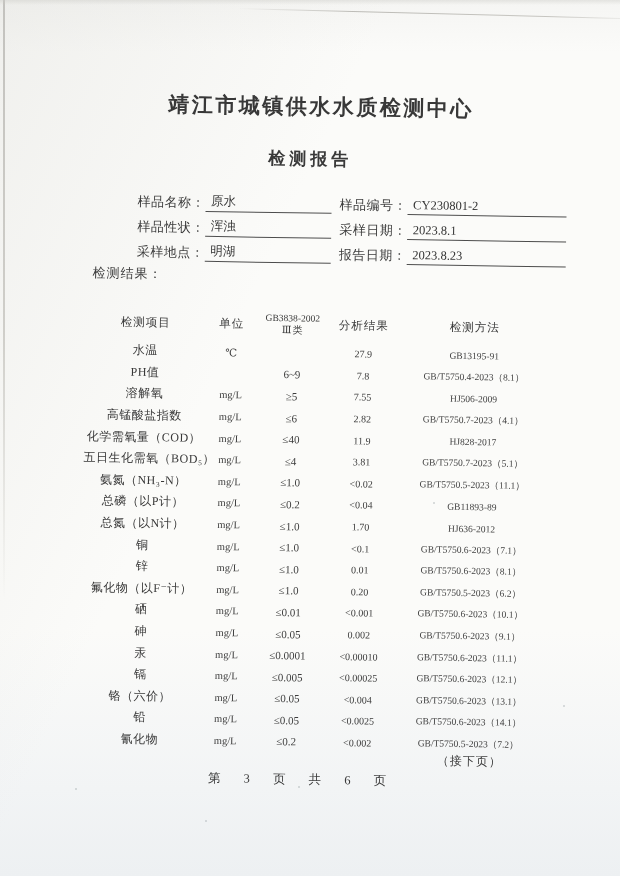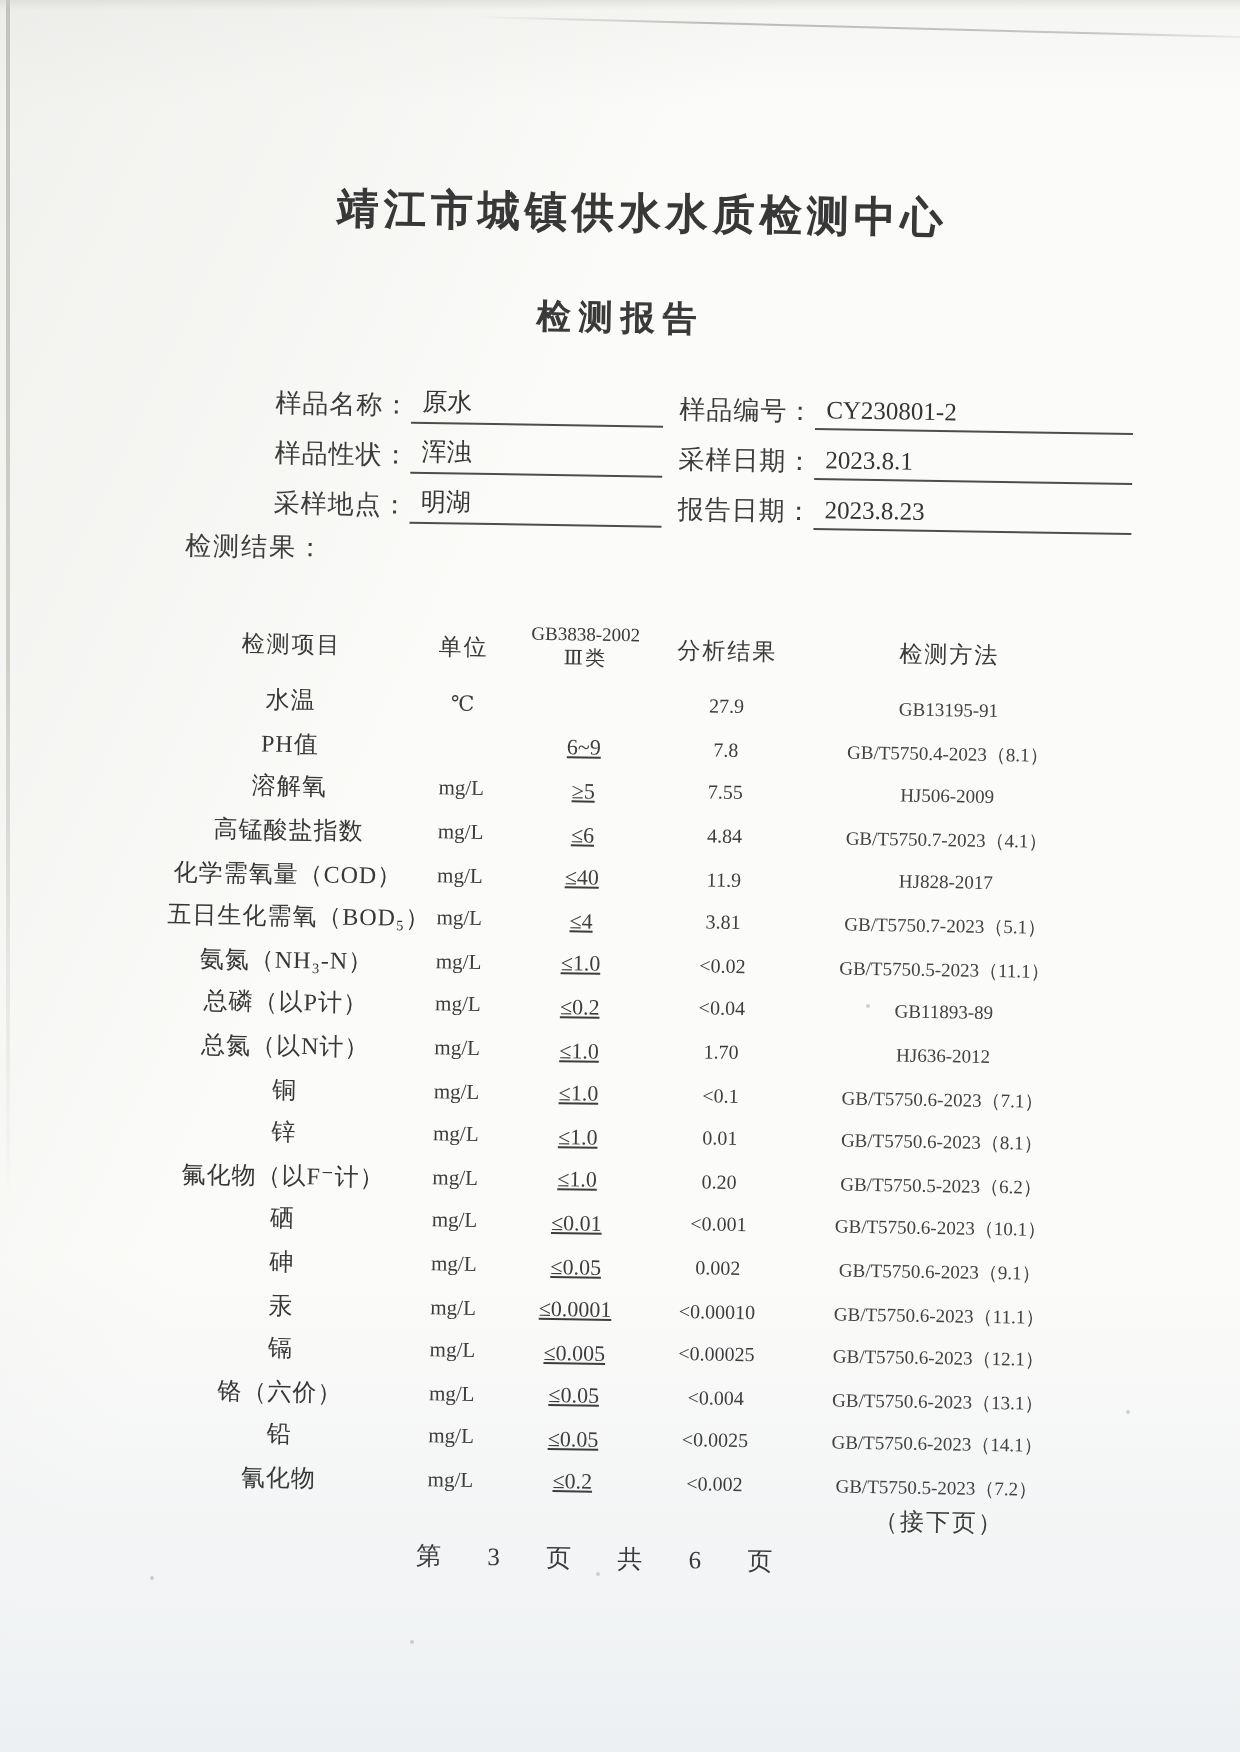--- a/index.html
+++ b/index.html
@@ -64,21 +64,21 @@
     padding:0;text-align:center;vertical-align:middle;
     font-weight:normal;white-space:nowrap;overflow:visible;
   }
   tr.head-row{height:36px;}
   th.h{font-size:11.5px;letter-spacing:1px;color:#3a3a3a;}
   th .std-l1{display:block;font-size:9.5px;letter-spacing:0;line-height:11px;}
   th .std-l2{display:block;font-size:10px;line-height:11px;}
   tr.data-row{height:21.6px;}
   td.item{font-size:12px;letter-spacing:.5px;color:#383838;}
   td.unit{font-size:10.5px;}
-  td.std{font-size:11px;text-decoration:underline;}
+  td.std{font-size:11px;}
   td.res{font-size:10px;}
   td.method{font-size:9.5px;color:#424242;}
   .continued-note{position:absolute;left:446px;top:748px;font-size:12px;letter-spacing:1px;}
   .page-indicator{
     position:absolute;left:0;top:769px;width:620px;text-align:center;
     font-size:12.5px;letter-spacing:7px;word-spacing:6px;color:#3a3a3a;
   }
 </style>
 </head>
 <body>
@@ -165,21 +165,21 @@
         <td class="item">溶解氧</td>
         <td class="unit">mg/L</td>
         <td class="std">≥5</td>
         <td class="res">7.55</td>
         <td class="method">HJ506-2009</td>
       </tr>
       <tr class="data-row">
         <td class="item">高锰酸盐指数</td>
         <td class="unit">mg/L</td>
         <td class="std">≤6</td>
-        <td class="res">4.84</td>
+        <td class="res">2.82</td>
         <td class="method">GB/T5750.7-2023（4.1）</td>
       </tr>
       <tr class="data-row">
         <td class="item">化学需氧量（COD）</td>
         <td class="unit">mg/L</td>
         <td class="std">≤40</td>
         <td class="res">11.9</td>
         <td class="method">HJ828-2017</td>
       </tr>
       <tr class="data-row">

